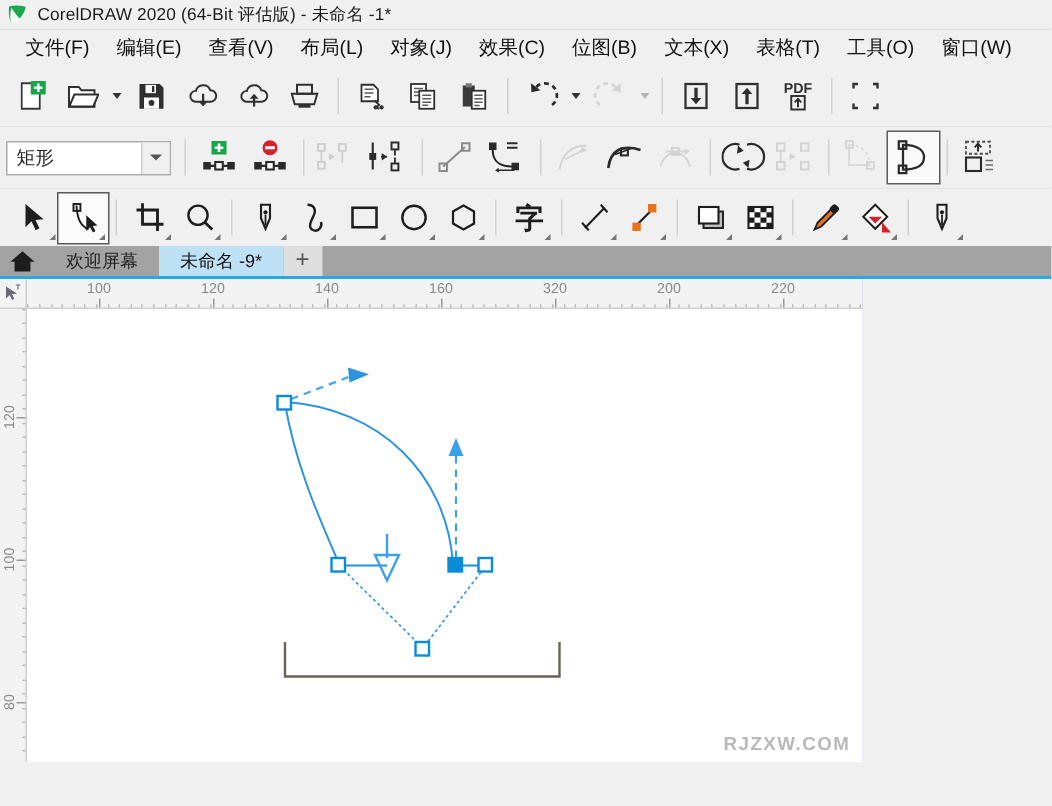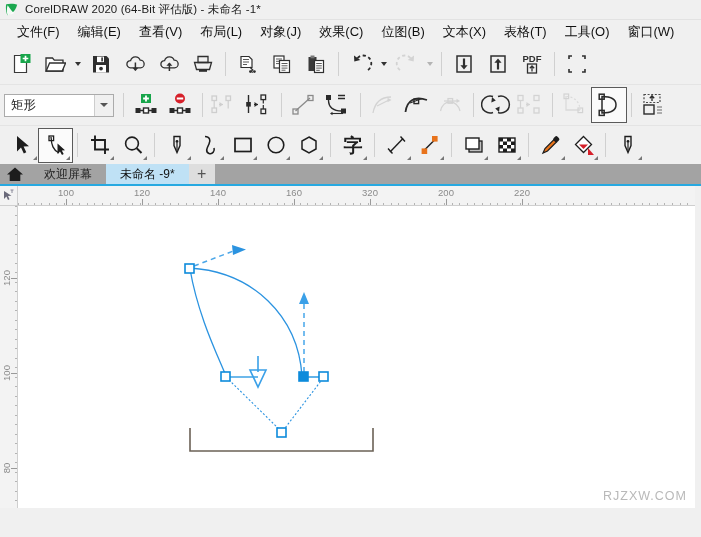--- a/index.html
+++ b/index.html
@@ -94,21 +94,21 @@
     display: flex; align-items: center; padding: 0 14px; font-size: 12px; color: #222;
     cursor: default; white-space: nowrap;
   }
   .tab.active { background: #bfe1f5; color: #111; }
   .tab-plus {
     width: 26px; display: flex; align-items: center; justify-content: center;
     background: #dedede; font-size: 16px; color: #555; cursor: default;
   }
 
   
-  .workarea { position: relative; width: 695px; height: 322px; background: #c4b5fd; }
+  .workarea { position: relative; width: 575px; height: 322px; background: #c4b5fd; }
   .ruler-corner {
     position: absolute; left: 0; top: 0; width: 18px; height: 20px;
     background: #f3f3f3; border-right: 1px solid #cfcfcf; border-bottom: 1px solid #cfcfcf;
     display: flex; align-items: center; justify-content: center;
   }
   .hruler {
     position: absolute; left: 18px; top: 0; right: 0; height: 20px;
     background: #f3f3f3; border-bottom: 1px solid #cfcfcf; overflow: hidden;
   }
   .vruler {
@@ -121,21 +121,21 @@
   .vr-label {
     position: absolute; left: 1px; font-size: 9.5px; color: #8a8a8a;
     writing-mode: vertical-rl; transform: rotate(180deg) translateY(50%);
   }
   .vr-major { position: absolute; left: 11px; width: 7px; height: 1px; background: #9a9a9a; }
   .vr-minor { position: absolute; left: 15px; width: 3px; height: 1px; background: #b4b4b4; }
 
   .canvas { position: absolute; left: 18px; top: 20px; right: 0; bottom: 0; background: #fff; overflow: hidden; }
   .watermark {
     position: absolute; right: 8px; bottom: 5px; font-size: 12.5px;
-    color: #b9b9b9; letter-spacing: 1px;
+    color: #b9b9b9; letter-spacing: 1px; font-weight: bold;
   }
 </style>
 </head>
 <body>
 
 <div id="app">
 
   <div class="titlebar">
     <span class="app-logo">
       <svg width="15" height="15" viewBox="0 0 15 15">

